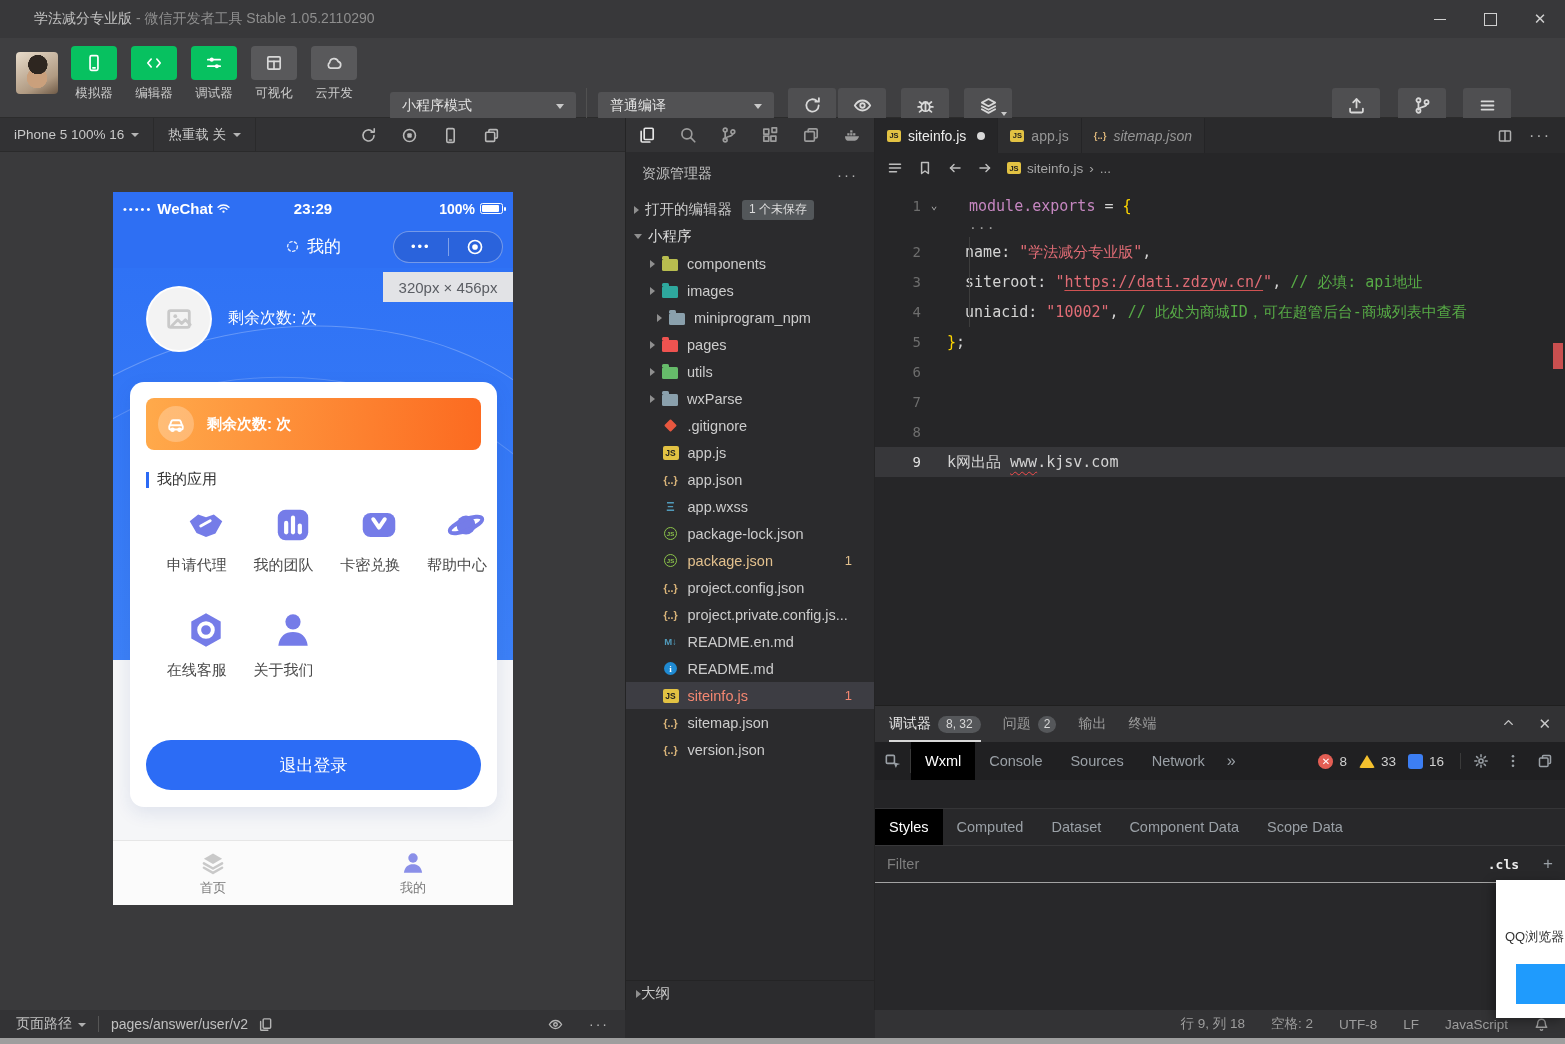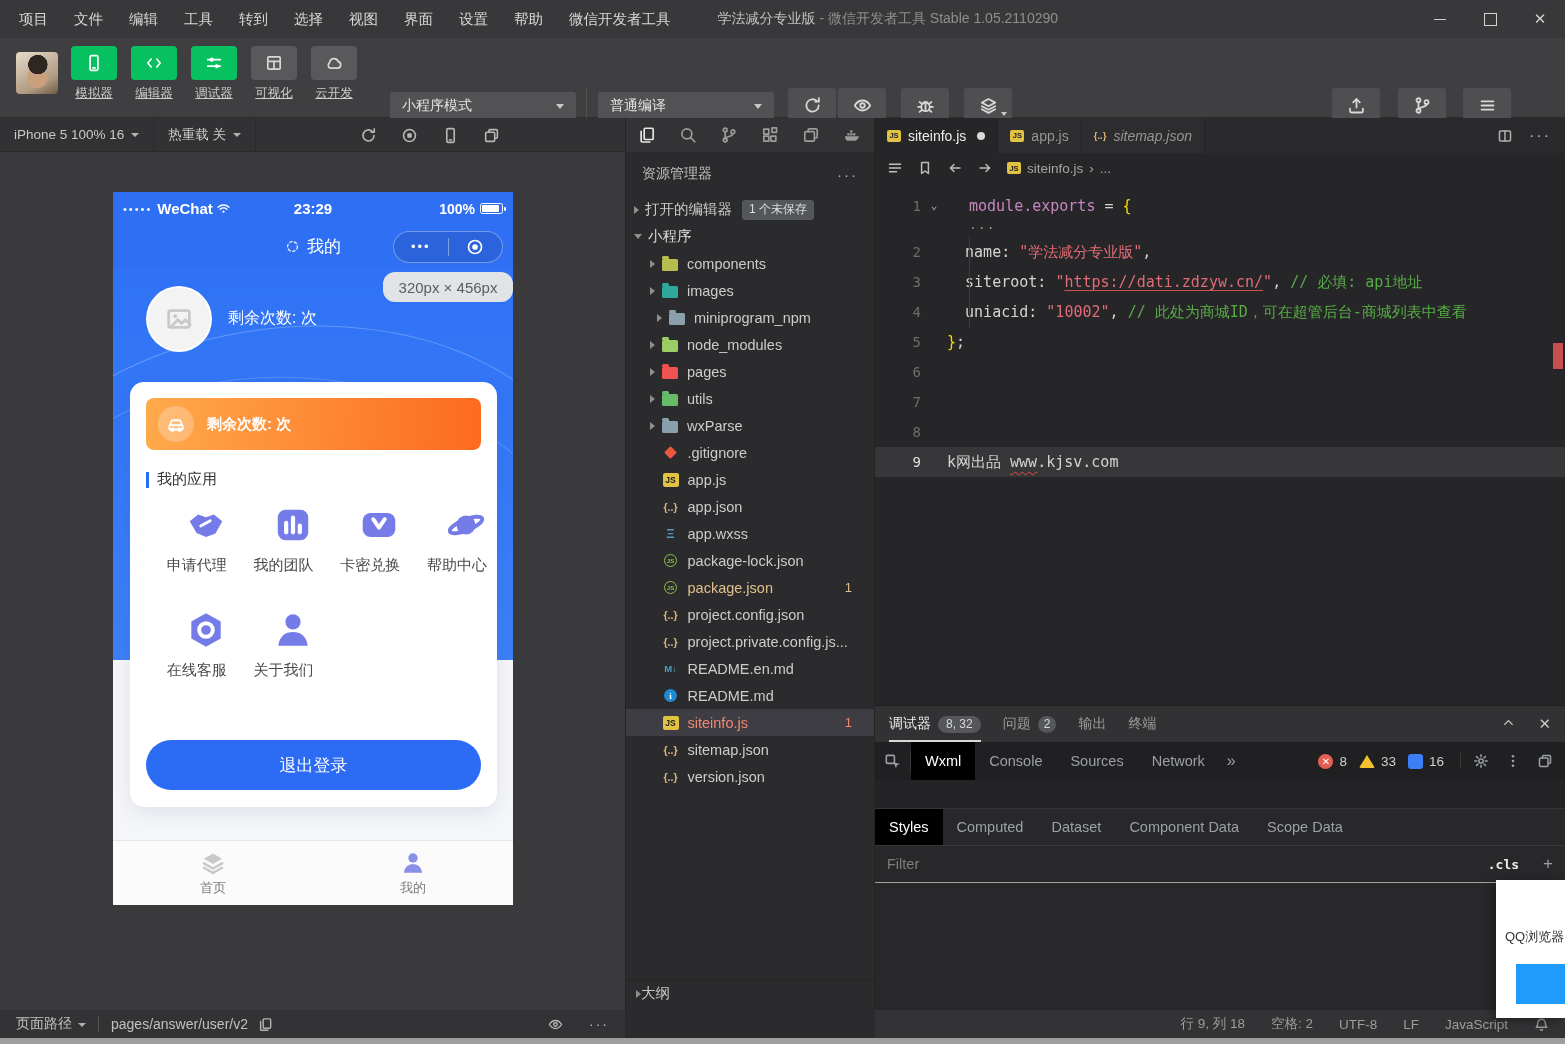--- a/index.html
+++ b/index.html
@@ -25,21 +25,21 @@
   .avatar { position:absolute; left:16px; top:14px; width:42px; height:42px; border-radius:4px;
     background: radial-gradient(circle at 52% 30%, #2e2620 0 26%, transparent 27%),
                 radial-gradient(circle at 50% 62%, #caa07c 0 30%, transparent 31%),
                 linear-gradient(150deg,#e8dccb,#b09a82 70%, #6e5a47); }
   .tbtn-group { position:absolute; left:64px; top:8px; display:flex; }
   .tbtn { width:60px; display:flex; flex-direction:column; align-items:center; }
   .tbtn .pad { width:46px; height:34px; border-radius:4px; display:flex; align-items:center; justify-content:center; }
   .tbtn .pad.on { background:#07c160; color:#fff; }
   .tbtn .pad.off { background:#59595b; color:#d8d8d8; }
   .tbtn .pad .icon { width:18px; height:18px; }
-  .tbtn .lbl { margin-top:5px; font-size:12.5px; color:#cdcdcd;text-decoration:underline; }
+  .tbtn .lbl { margin-top:5px; font-size:12.5px; color:#cdcdcd; }
   .select { position:absolute; top:54px; height:28px; background:#525254; border-radius:3px; display:flex; align-items:center; font-size:14px; color:#e2e2e2; padding:0 12px; }
   .select .caret { margin-left:auto; width:0; height:0; border-left:4.5px solid transparent; border-right:4.5px solid transparent; border-top:5px solid #c9c9c9; }
   .tb-divider { position:absolute; top:50px; height:38px; width:1px; background:#515151; }
   .abtn { position:absolute; top:50px; width:48px; height:34px; background:#4f4f51; border-radius:3px; display:flex; align-items:center; justify-content:center; color:#d8d8d8; }
   .abtn .icon { width:19px; height:19px; }
   .abtn .dcaret { position:absolute; right:5px; bottom:6px; width:0; height:0; border-left:3.5px solid transparent; border-right:3.5px solid transparent; border-top:4px solid #c9c9c9; }
   .albl { position:absolute; top:88px; font-size:12.5px; color:#cdcdcd; text-align:center; transform:translateX(-50%); white-space:nowrap; }
 
   
   .sim-col { position:absolute; left:0; top:118px; width:625px; height:892px; background:#3a3a3c; }
@@ -73,21 +73,21 @@
   .capsule .c-div { width:1px; height:18px; background:rgba(255,255,255,.4); }
   .capsule .icon { flex:1; height:18px; color:#fff; }
   .capsule .icon svg { width:18px; height:18px; margin:0 auto; }
   .p-hero { position:absolute; left:0; top:76px; width:100%; height:392px; background:linear-gradient(180deg,#2f72f5,#3c80f7); overflow:hidden; }
   .p-hero::before, .p-hero::after { content:''; position:absolute; border:1px solid rgba(255,255,255,.25); border-radius:50%; }
   .p-hero::before { width:620px; height:420px; left:-140px; top:60px; transform:rotate(-8deg); }
   .p-hero::after { width:560px; height:380px; left:-90px; top:110px; transform:rotate(6deg); border-color:rgba(255,255,255,.18); }
   .p-avatar { position:absolute; left:33px; top:18px; width:66px; height:66px; border-radius:50%; background:#f3f3f3; border:2px solid rgba(255,255,255,.85); display:flex; align-items:center; justify-content:center; z-index:2; }
   .p-avatar .icon { width:30px; height:30px; color:#c9c9c9; }
   .p-remaining { position:absolute; left:115px; top:40px; color:#fff; font-size:16px; z-index:2; }
-  .size-tip { position:absolute; right:0; top:80px; width:130px; height:30px; background:#e2e3e6; color:#5a5d63; font-size:15px; display:flex; align-items:center; justify-content:center; z-index:6;border-radius:12px; }
+  .size-tip { position:absolute; right:0; top:80px; width:130px; height:30px; background:#e2e3e6; color:#5a5d63; font-size:15px; display:flex; align-items:center; justify-content:center; z-index:6; }
   .p-card { position:absolute; left:17px; top:190px; width:367px; height:425px; background:#fff; border-radius:14px; box-shadow:0 6px 18px rgba(30,60,140,.10); z-index:3; }
   .p-banner { position:absolute; left:16px; top:16px; right:16px; height:52px; border-radius:8px; background:linear-gradient(95deg,#ffaa4b,#fc6a20); display:flex; align-items:center; padding-left:12px; }
   .p-banner .circ { width:36px; height:36px; border-radius:50%; background:rgba(255,255,255,.25); display:flex; align-items:center; justify-content:center; color:#fff; }
   .p-banner .circ .icon { width:20px; height:20px; }
   .p-banner .txt { margin-left:13px; color:#fff; font-size:15px; font-weight:bold; }
   .p-section { position:absolute; left:16px; top:88px; display:flex; align-items:center; }
   .p-section .bar { width:3px; height:16px; background:#2b6af5; margin-right:8px; }
   .p-section .txt { font-size:15px; color:#333; }
   .p-apps { position:absolute; left:10px; right:10px; top:122px; display:grid; grid-template-columns:repeat(4,1fr); row-gap:34px; }
   .p-app { display:flex; flex-direction:column; align-items:flex-end; }
@@ -202,33 +202,20 @@
   .qq-popup { position:absolute; left:1496px; top:880px; width:69px; height:138px; background:#fff; box-shadow:-3px 3px 10px rgba(0,0,0,.35); z-index:20; overflow:hidden; }
   .qq-popup .txt { position:absolute; left:9px; top:48px; font-size:13px; color:#333; white-space:nowrap; }
   .qq-popup .blue { position:absolute; left:20px; top:84px; width:60px; height:40px; background:#1f9bfd; }
 </style>
 </head>
 <body>
 
 <div class="app">
 
   <div class="titlebar">
-    <div class="menus" id="menus">
-        <span class="menu-item">项目</span>
-        <span class="menu-item">文件</span>
-        <span class="menu-item">编辑</span>
-        <span class="menu-item">工具</span>
-        <span class="menu-item">转到</span>
-        <span class="menu-item">选择</span>
-        <span class="menu-item">视图</span>
-        <span class="menu-item">界面</span>
-        <span class="menu-item">设置</span>
-        <span class="menu-item">帮助</span>
-        <span class="menu-item">微信开发者工具</span>
-      </div>
     <div class="win-title">
       <span>学法减分专业版</span>
       <span class="sub">- 微信开发者工具 Stable 1.05.2110290</span>
     </div>
     <div class="winctrl">
       <div class="wbtn">
           <span class="minglyph"></span>
         </div>
       <div class="wbtn">
           <span class="boxglyph"></span>
@@ -671,27 +658,20 @@
         <div class="trow " style="padding-left:31px;">
     <span class="chev r"></span>
           <span class="fico">
             <span class="folder" style="background:#8aa0ac"></span>
           </span>
           <span style="">miniprogram_npm</span>
         </div>
         <div class="trow " style="padding-left:24px;">
     <span class="chev r"></span>
           <span class="fico">
-            <span class="folder" style="background:#9ccc65"></span>
-          </span>
-          <span style="">node_modules</span>
-        </div>
-        <div class="trow " style="padding-left:24px;">
-    <span class="chev r"></span>
-          <span class="fico">
             <span class="folder" style="background:#ef5350"></span>
           </span>
           <span style="">pages</span>
         </div>
         <div class="trow " style="padding-left:24px;">
     <span class="chev r"></span>
           <span class="fico">
             <span class="folder" style="background:#66bb6a"></span>
           </span>
           <span style="">utils</span>

